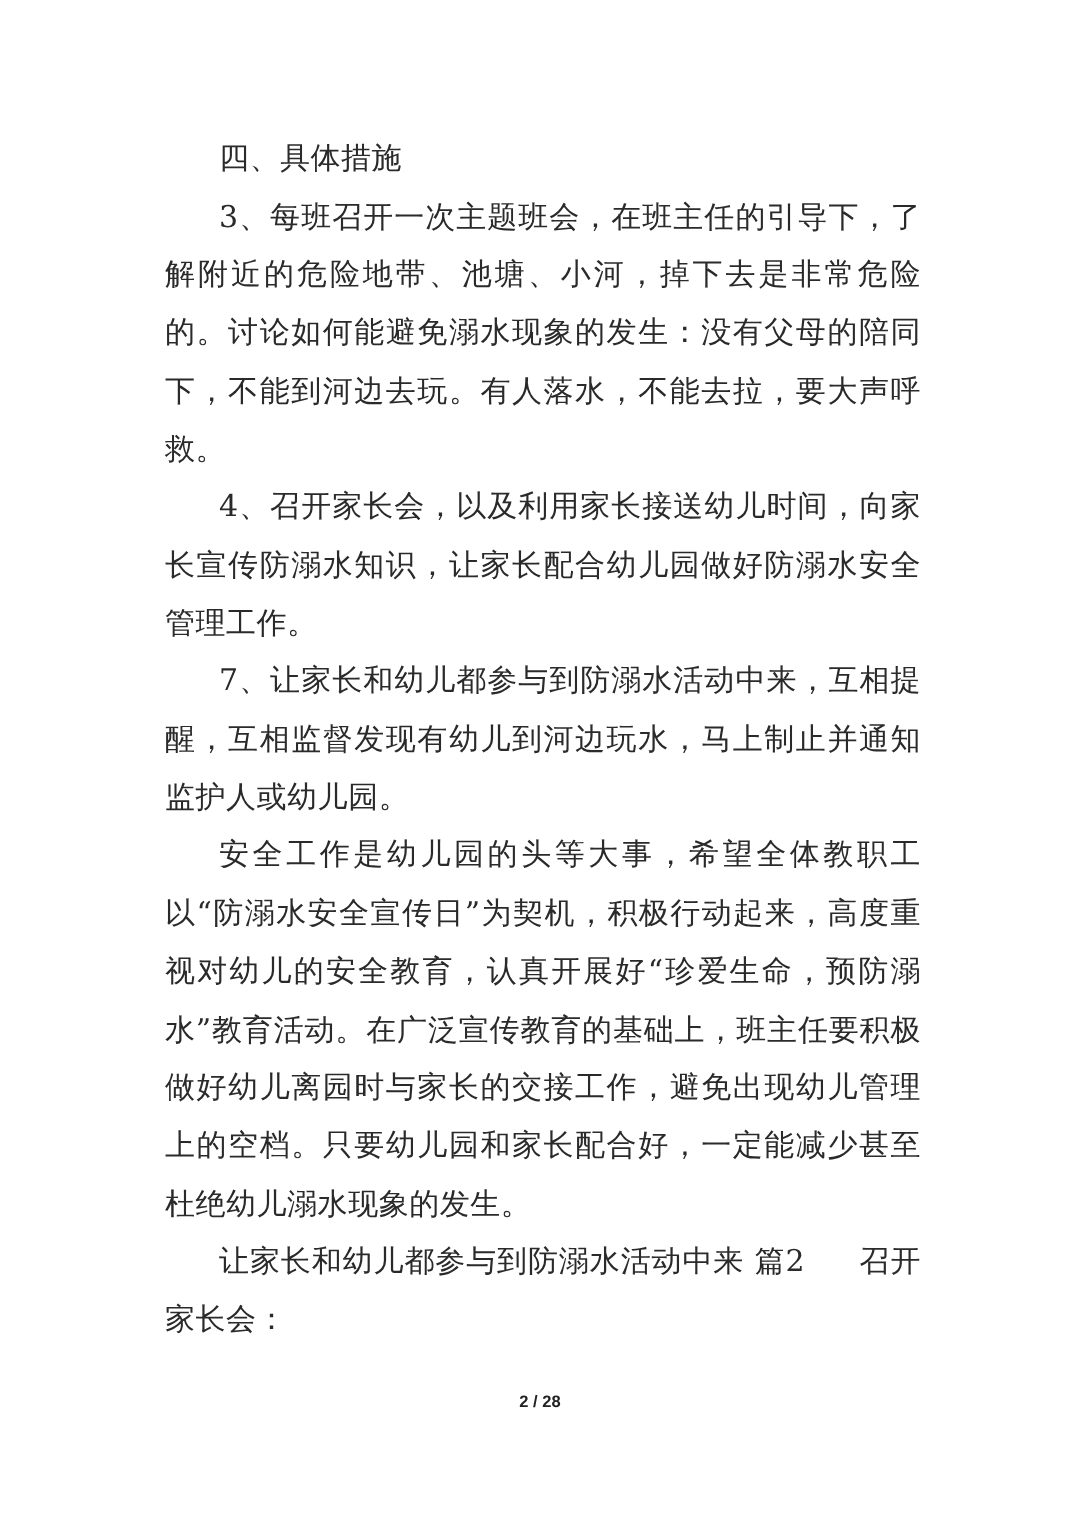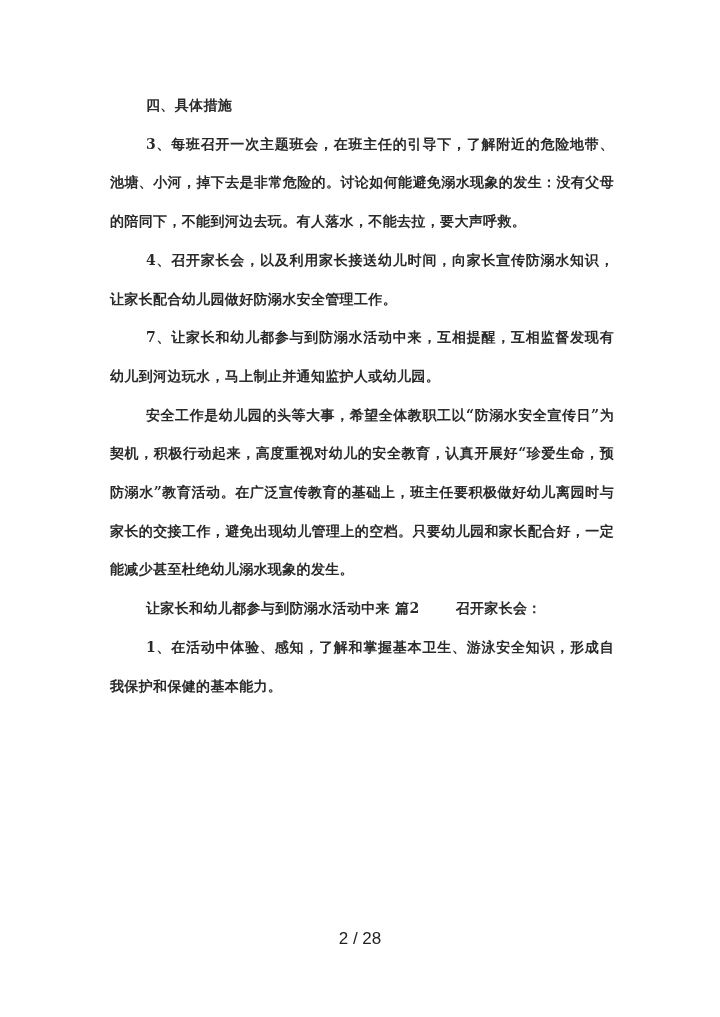--- a/index.html
+++ b/index.html
@@ -23,50 +23,48 @@
       background: #ffffff;
     }
     .body-text {
       position: absolute;
       left: 110px;
       top: 86px;
       width: 504px;
     }
     .para {
       margin: 0;
-      font-size: 14px;
+      font-size: 20px;
       line-height: 38.7px;
       letter-spacing: 0.35px;
       text-align: justify;
       text-justify: inter-character;
       word-break: break-all;
-      font-weight: bold;
     }
     .para.indent { text-indent: 36px; }
     .para.heading { text-indent: 36px; }
     .gap { display: inline-block; width: 36px; }
     .page-number {
       position: absolute;
       left: 0;
       width: 720px;
       top: 929px;
       text-align: center;
       font-family: "Liberation Sans", sans-serif;
-      font-weight: normal;
-      font-size: 17px;
+      font-weight: bold;
+      font-size: 11px;
       color: #222222;
     }
   </style>
 </head>
 <body>
 
 <div class="page">
   <div class="body-text">
     <p class="para heading">四、具体措施</p>
     <p class="para indent">3、每班召开一次主题班会，在班主任的引导下，了解附近的危险地带、池塘、小河，掉下去是非常危险的。讨论如何能避免溺水现象的发生：没有父母的陪同下，不能到河边去玩。有人落水，不能去拉，要大声呼救。</p>
     <p class="para indent">4、召开家长会，以及利用家长接送幼儿时间，向家长宣传防溺水知识，让家长配合幼儿园做好防溺水安全管理工作。</p>
     <p class="para indent">7、让家长和幼儿都参与到防溺水活动中来，互相提醒，互相监督发现有幼儿到河边玩水，马上制止并通知监护人或幼儿园。</p>
     <p class="para indent">安全工作是幼儿园的头等大事，希望全体教职工以“防溺水安全宣传日”为契机，积极行动起来，高度重视对幼儿的安全教育，认真开展好“珍爱生命，预防溺水”教育活动。在广泛宣传教育的基础上，班主任要积极做好幼儿离园时与家长的交接工作，避免出现幼儿管理上的空档。只要幼儿园和家长配合好，一定能减少甚至杜绝幼儿溺水现象的发生。</p>
     <p class="para indent"><span>让家长和幼儿都参与到防溺水活动中来 篇2</span><span class="gap"></span><span>召开家长会：</span></p>
-    <p class="para indent">1、在活动中体验、感知，了解和掌握基本卫生、游泳安全知识，形成自我保护和保健的基本能力。</p>
   </div>
   <div class="page-number">2 / 28</div>
 </div>
 
 </body></html>

